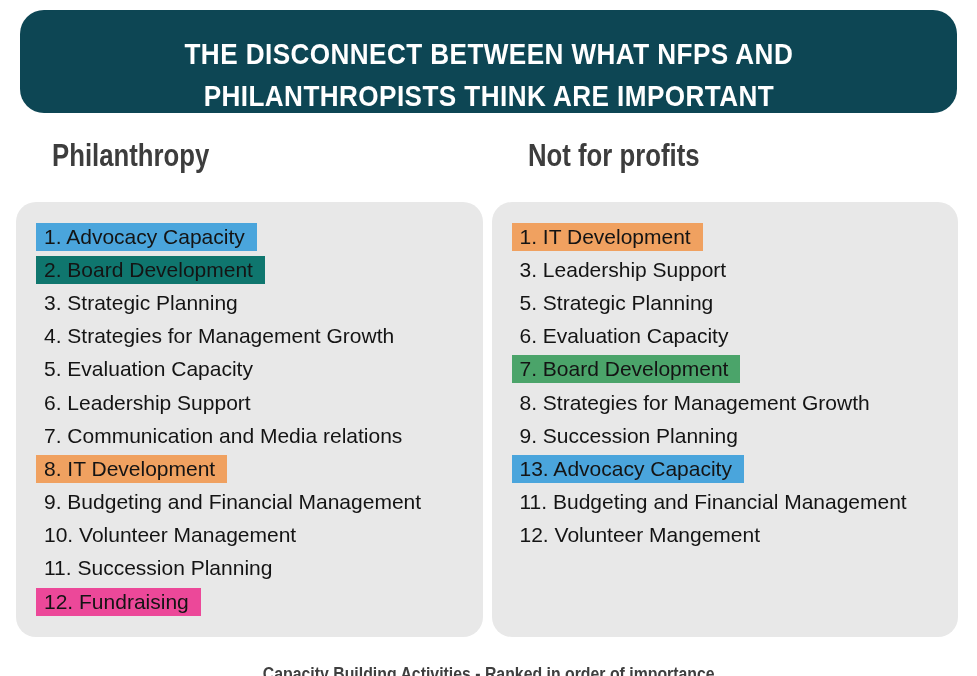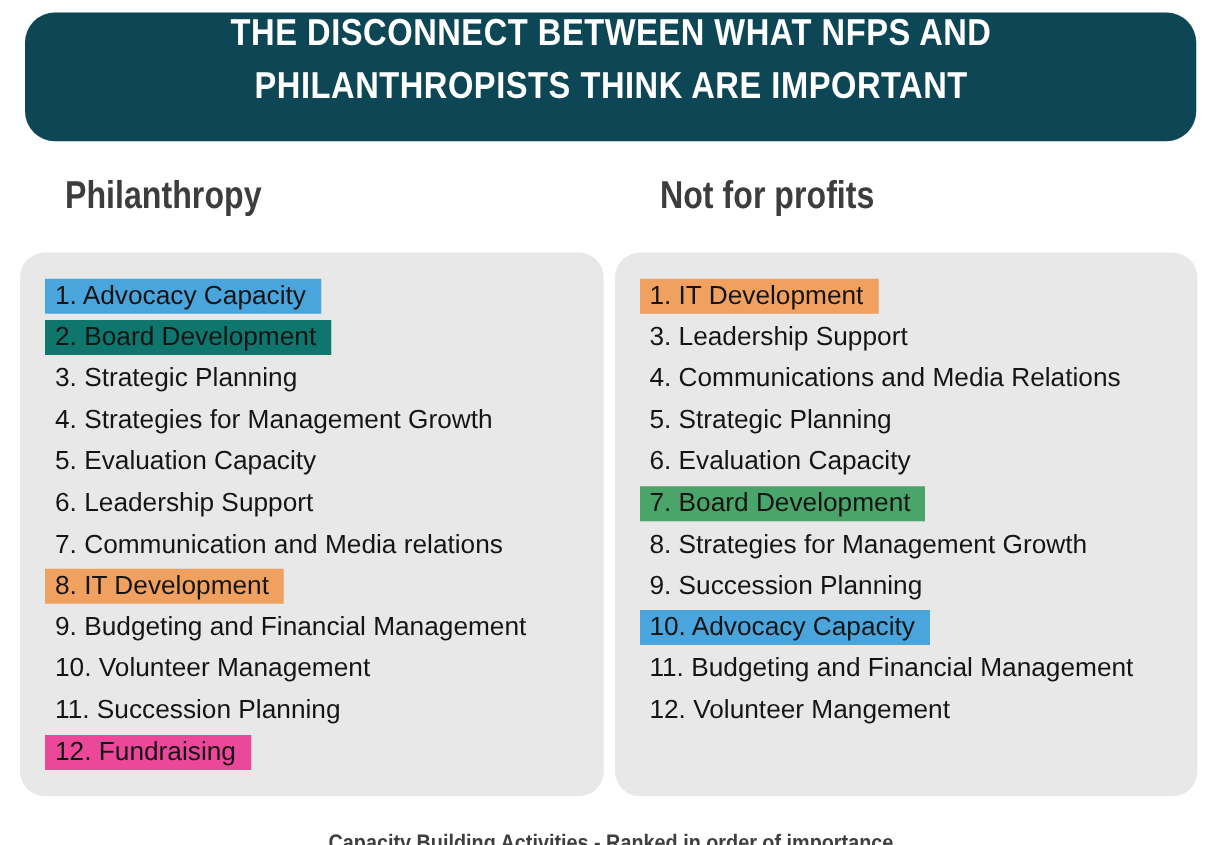--- a/index.html
+++ b/index.html
@@ -8,21 +8,21 @@
     width: 977px; height: 676px;
     font-family: "Liberation Sans", sans-serif;
     overflow: hidden;
   }
   .page { width: 977px; height: 676px; position: relative; background: #fff; }
 
   
   .banner {
     position: absolute; left: 20px; top: 10px; right: 20px; height: 103px;
     background: #0d4654; border-radius: 24px;
-    display: flex; flex-direction: column; align-items: center; justify-content: flex-start;
+    display: flex; flex-direction: column; align-items: center; justify-content: flex-end;
     gap: 8px;
   }
   .banner-line {
     color: #ffffff; font-weight: bold; font-size: 30px; letter-spacing: 0.5px;
     display: inline-block; transform: scaleX(0.87); white-space: nowrap;
   }
 
   
   .columns {
     position: absolute; left: 16px; right: 19px; top: 132px;
@@ -118,39 +118,36 @@
       <h2 class="col-heading">Not for profits</h2>
       <div class="panel">
         <ol class="rank-list">
             <li>
               <span class="item-text hl" style="background-color: rgb(240, 161, 96);">1. IT Development</span>
             </li>
             <li>
               <span class="item-text">3. Leadership Support</span>
             </li>
             <li>
-              <span class="item-text">4. Communications and Media Relations</span>
-            </li>
-            <li>
               <span class="item-text">5. Strategic Planning</span>
             </li>
             <li>
               <span class="item-text">6. Evaluation Capacity</span>
             </li>
             <li>
               <span class="item-text hl" style="background-color: rgb(75, 164, 106);">7. Board Development</span>
             </li>
             <li>
               <span class="item-text">8. Strategies for Management Growth</span>
             </li>
             <li>
               <span class="item-text">9. Succession Planning</span>
             </li>
             <li>
-              <span class="item-text hl" style="background-color: rgb(74, 165, 220);">10. Advocacy Capacity</span>
+              <span class="item-text hl" style="background-color: rgb(74, 165, 220);">13. Advocacy Capacity</span>
             </li>
             <li>
               <span class="item-text">11. Budgeting and Financial Management</span>
             </li>
             <li>
               <span class="item-text">12. Volunteer Mangement</span>
             </li>
           </ol>
       </div>
     </section>

